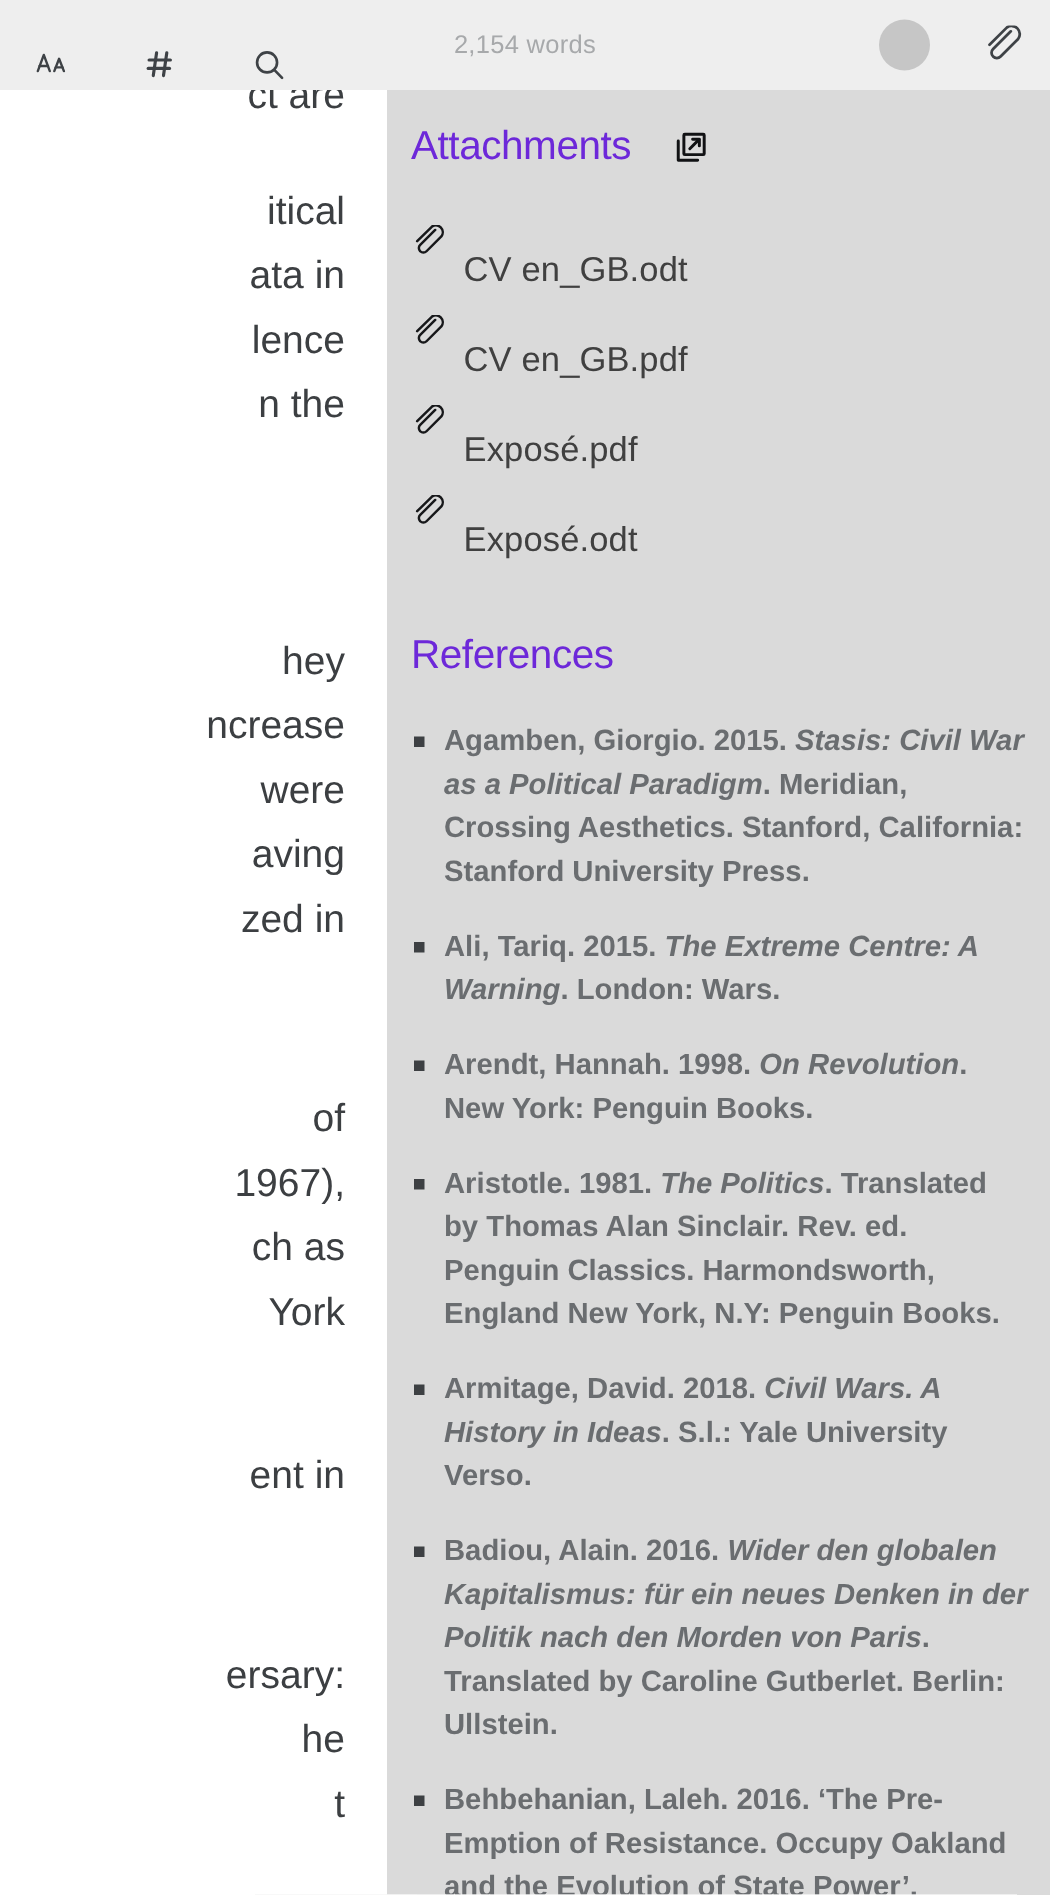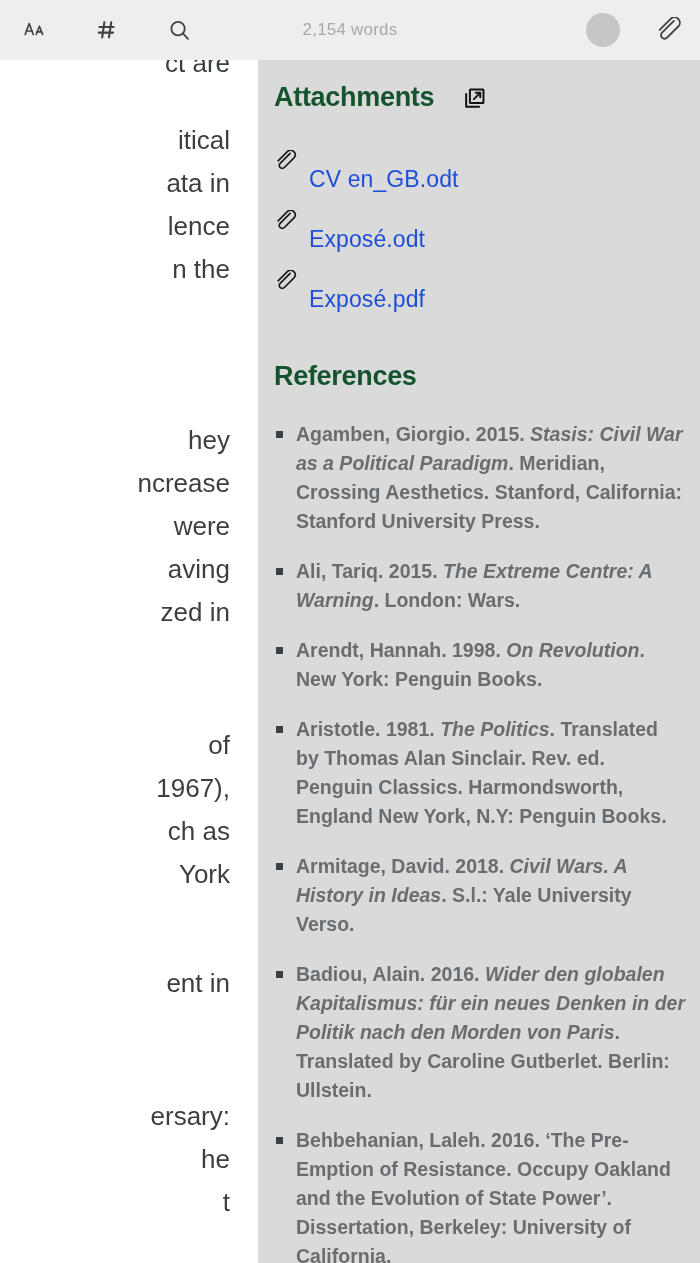--- a/index.html
+++ b/index.html
@@ -18,21 +18,21 @@
   }
 
   
   .toolbar {
     position: absolute;
     top: 0; left: 0;
     width: 700px;
     height: 60px;
     background: #eeeeee;
     display: flex;
-    align-items: center;
+    align-items: flex-end;
     z-index: 5;
   }
   .tb-left {
     display: flex;
     align-items: center;
     gap: 38px;
     padding-left: 18px;
   }
   .tb-icon {
     width: 34px; height: 34px;
@@ -111,22 +111,22 @@
     height: 1203px;
     background: #dadada;
     overflow: hidden;
     padding: 0 14px 0 16px;
   }
   .panel-h {
     display: flex;
     align-items: center;
     gap: 27px;
     font-size: 27px;
-    font-weight: bold;
-    color: #14532d;
+    font-weight: normal;
+    color: #6d28d9;
     letter-spacing: -.3px;
   }
   .panel-h.attachments { margin-top: 22px; }
   .panel-h.references  { margin-top: 50px; }
   .open-ext-btn {
     display: inline-flex;
     align-items: center;
     justify-content: center;
     width: 26px; height: 26px;
     cursor: pointer;
@@ -147,21 +147,21 @@
   .attach-item .clip {
     flex: 0 0 auto;
     width: 24px; height: 24px;
     display: flex;
     align-items: center;
     justify-content: center;
     color: #17181a;
   }
   .attach-name {
     font-size: 23px;
-    color: #1d4ed8;
+    color: #404040;
     font-family: "Liberation Sans", sans-serif;
     letter-spacing: .1px;
     margin-top: 36px;
   }
 
   .ref-list {
     list-style: none;
     margin-top: 28px;
     font-weight: bold;
   }
@@ -295,39 +295,47 @@
 
       <li class="attach-item">
         <span class="clip">
           <svg width="22" height="22" viewBox="0 0 24 24" fill="none" stroke="currentColor" stroke-width="1.8" stroke-linecap="round" stroke-linejoin="round">
             <path d="M16.5 3.6 L5.6 14.5 a3.2 3.2 0 0 0 0 4.6 a3.2 3.2 0 0 0 4.6 0 L21 8.3 a5 5 0 0 0 -7 -7 L3.4 11.8"></path>
           </svg>
         </span>
         <span class="attach-name">CV en_GB.odt</span>
       </li>
 
+      <li class="attach-item">
+        <span class="clip">
+          <svg width="22" height="22" viewBox="0 0 24 24" fill="none" stroke="currentColor" stroke-width="1.8" stroke-linecap="round" stroke-linejoin="round">
+            <path d="M16.5 3.6 L5.6 14.5 a3.2 3.2 0 0 0 0 4.6 a3.2 3.2 0 0 0 4.6 0 L21 8.3 a5 5 0 0 0 -7 -7 L3.4 11.8"></path>
+          </svg>
+        </span>
+        <span class="attach-name">CV en_GB.pdf</span>
+      </li>
+
+      <li class="attach-item">
+        <span class="clip">
+          <svg width="22" height="22" viewBox="0 0 24 24" fill="none" stroke="currentColor" stroke-width="1.8" stroke-linecap="round" stroke-linejoin="round">
+            <path d="M16.5 3.6 L5.6 14.5 a3.2 3.2 0 0 0 0 4.6 a3.2 3.2 0 0 0 4.6 0 L21 8.3 a5 5 0 0 0 -7 -7 L3.4 11.8"></path>
+          </svg>
+        </span>
+        <span class="attach-name">Exposé.pdf</span>
+      </li>
 
       <li class="attach-item">
         <span class="clip">
           <svg width="22" height="22" viewBox="0 0 24 24" fill="none" stroke="currentColor" stroke-width="1.8" stroke-linecap="round" stroke-linejoin="round">
             <path d="M16.5 3.6 L5.6 14.5 a3.2 3.2 0 0 0 0 4.6 a3.2 3.2 0 0 0 4.6 0 L21 8.3 a5 5 0 0 0 -7 -7 L3.4 11.8"></path>
           </svg>
         </span>
         <span class="attach-name">Exposé.odt</span>
       </li>
 
-      <li class="attach-item">
-        <span class="clip">
-          <svg width="22" height="22" viewBox="0 0 24 24" fill="none" stroke="currentColor" stroke-width="1.8" stroke-linecap="round" stroke-linejoin="round">
-            <path d="M16.5 3.6 L5.6 14.5 a3.2 3.2 0 0 0 0 4.6 a3.2 3.2 0 0 0 4.6 0 L21 8.3 a5 5 0 0 0 -7 -7 L3.4 11.8"></path>
-          </svg>
-        </span>
-        <span class="attach-name">Exposé.pdf</span>
-      </li>
-
     </ul>
 
     <div class="panel-h references">
       <span>References</span>
     </div>
 
     <ul class="ref-list">
       <li class="ref-item"><span>Agamben, Giorgio. 2015. </span><i>Stasis: Civil War as a Political Paradigm</i><span>. Meridian, Crossing Aesthetics. Stanford, California: Stanford University Press.</span></li>
       <li class="ref-item"><span>Ali, Tariq. 2015. </span><i>The Extreme Centre: A Warning</i><span>. London: Wars.</span></li>
       <li class="ref-item"><span>Arendt, Hannah. 1998. </span><i>On Revolution</i><span>. New York: Penguin Books.</span></li>

